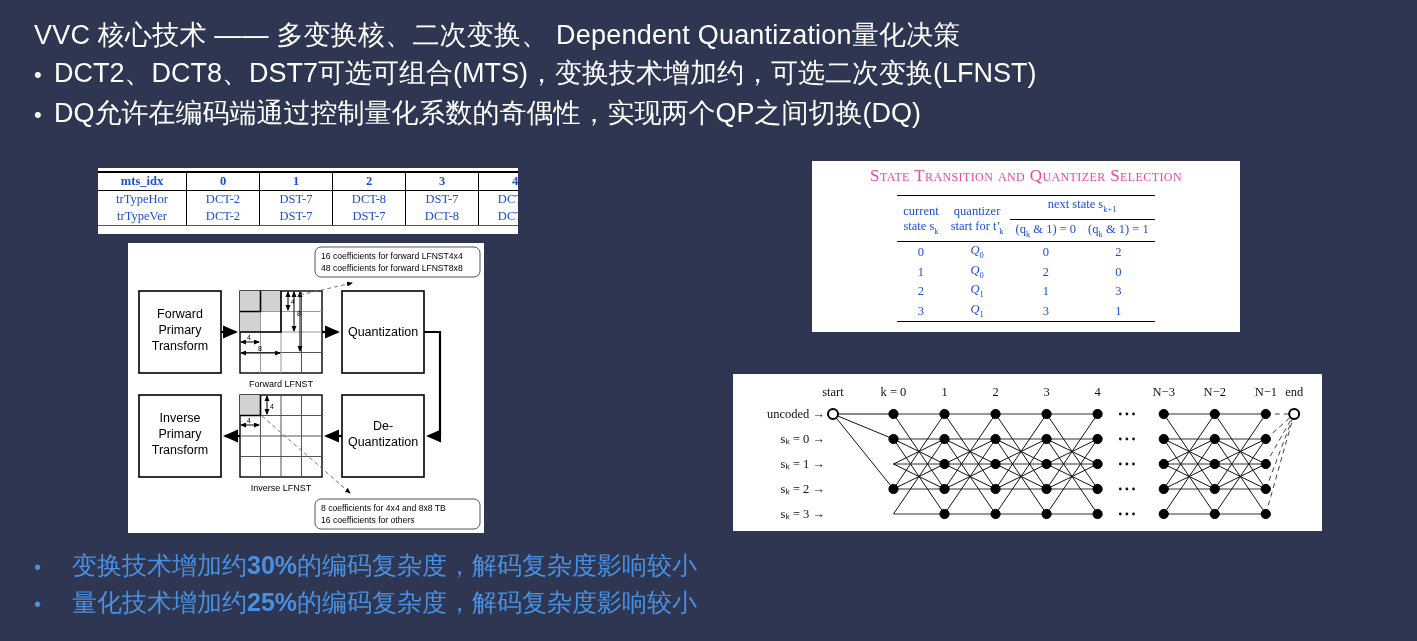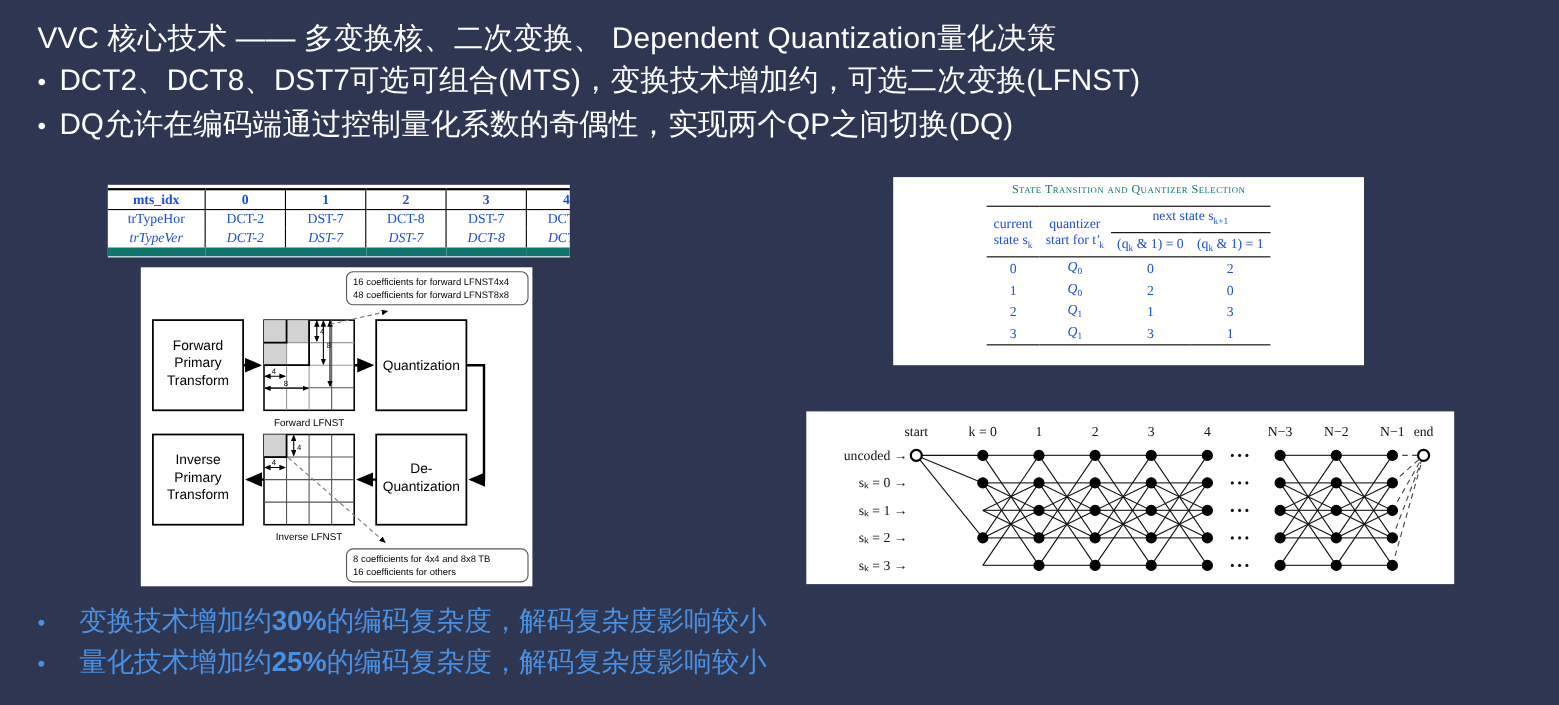--- a/index.html
+++ b/index.html
@@ -45,30 +45,30 @@
   #mts-panel{left:98px;top:168px;width:420px;height:66px;}
   table.mts{
     border-collapse:collapse;font-family:"Liberation Serif","DejaVu Serif",serif;
     font-size:12.5px;color:#1d4ed8;margin:3px auto 0 auto;
   }
   table.mts th,table.mts td{
     border-left:1px solid #000;border-right:1px solid #000;
     padding:1px 7px;text-align:center;white-space:nowrap;line-height:15px;
   }
   table.mts tr.hdr th{border-top:2px solid #000;border-bottom:1.6px solid #000;font-weight:700;}
-  table.mts tr.last td{border-bottom:8px solid #0f766e;font-style:italic;}
+  table.mts tr.last td{border-bottom:1px solid #0f766e;}
   table.mts th:first-child,table.mts td:first-child{border-left:none;min-width:74px;}
   table.mts th:last-child,table.mts td:last-child{border-right:none;min-width:58px;}
   table.mts td.val{min-width:58px;}
 
   
   #state-panel{left:812px;top:161px;width:428px;height:171px;}
   .st-title{
     font-family:"Liberation Serif","DejaVu Serif",serif;
-    font-variant:small-caps;font-size:11px;color:#0f766e;
+    font-variant:small-caps;font-size:17px;color:#ec4899;
     text-align:center;margin-top:5px;letter-spacing:.4px;
   }
   table.st{
     border-collapse:collapse;margin:9px auto 0 auto;
     font-family:"Liberation Serif","DejaVu Serif",serif;font-size:12.5px;color:#1d4ed8;
   }
   table.st td,table.st th{padding:0 6px;text-align:center;font-weight:400;line-height:15px;}
   .st-rule-top td{border-top:1.7px solid #000;height:1px;padding:0;}
   .st-rule-mid td{border-top:1px solid #000;height:1px;padding:0;}
   .st-rule-bot td{border-top:1.7px solid #000;height:1px;padding:0;}

